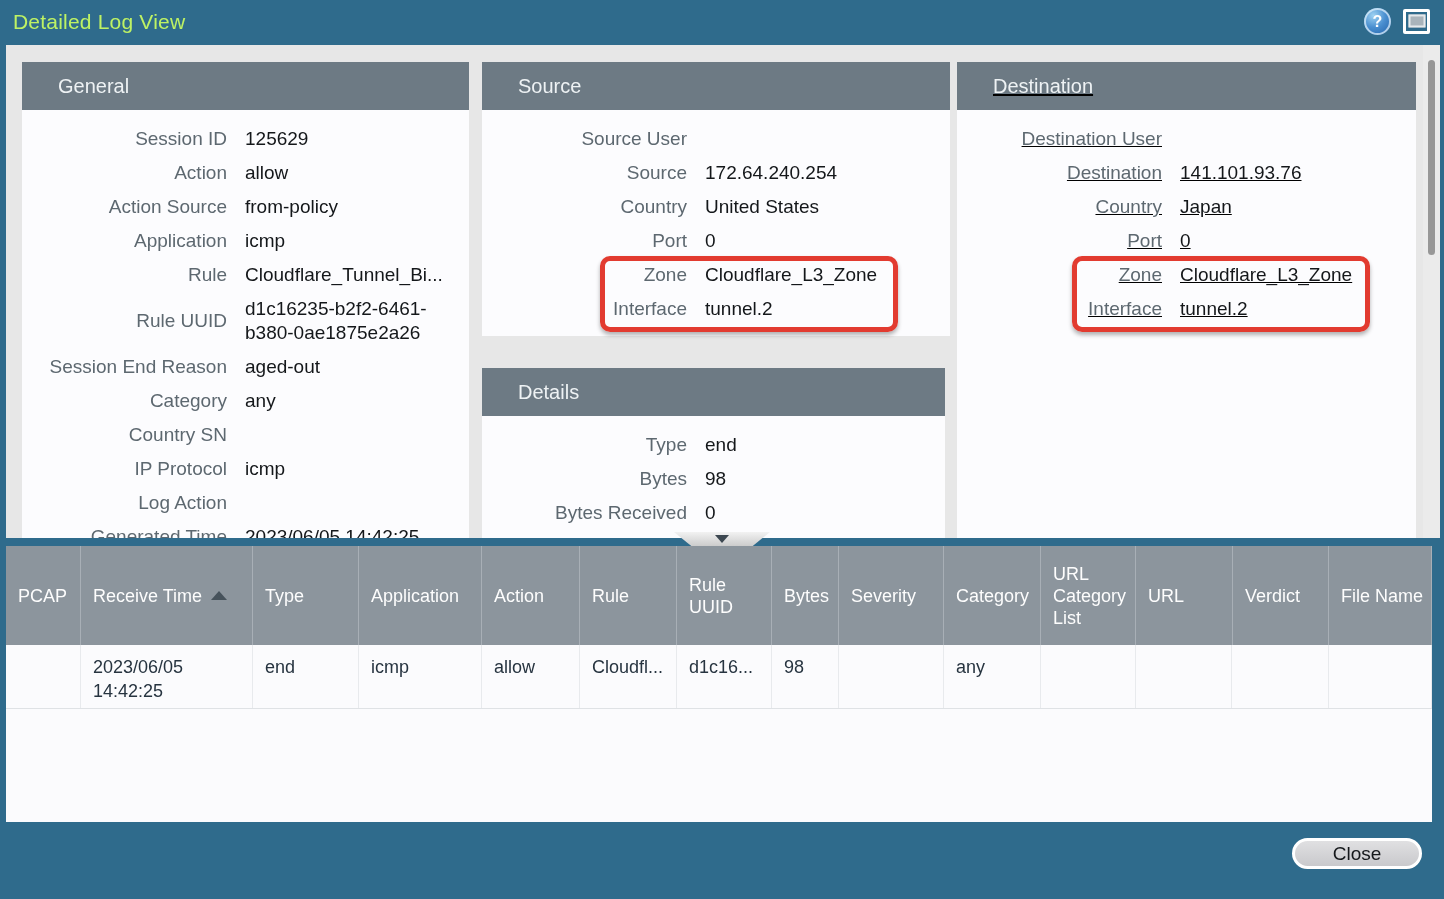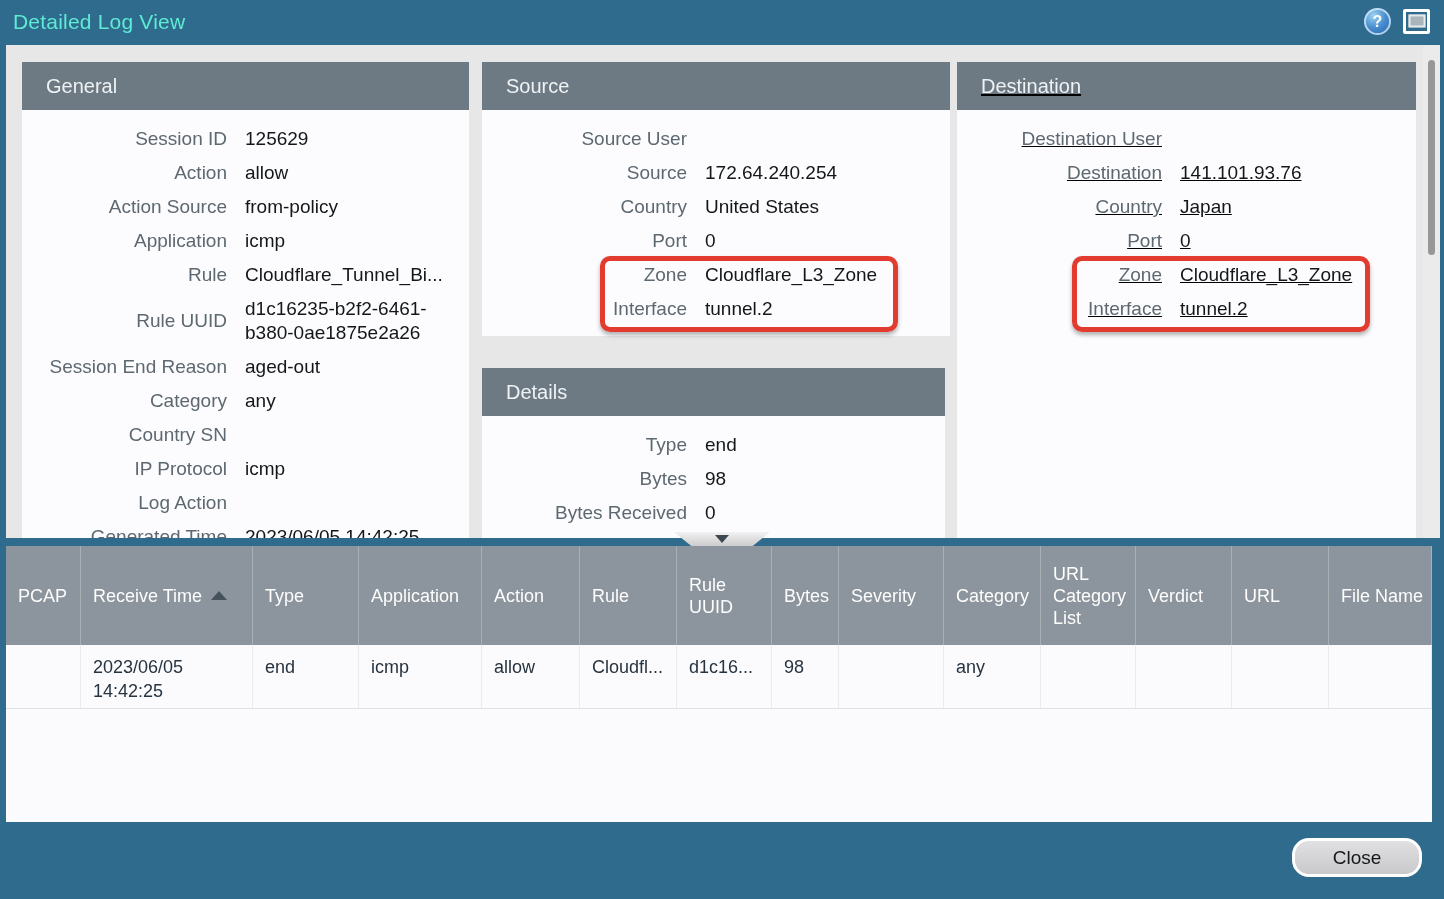--- a/index.html
+++ b/index.html
@@ -6,21 +6,21 @@
   html,body { width:1444px; height:899px; }
   body {
     position: relative;
     background: #2f6b8c;
     font-family: "Liberation Sans", sans-serif;
     overflow: hidden;
   }
 
   
   .titlebar { position:absolute; top:0; left:0; width:1444px; height:45px; }
-  .title { position:absolute; left:13px; top:10px; font-size:21px; color:#5eead4; letter-spacing:.2px; }
+  .title { position:absolute; left:13px; top:10px; font-size:21px; color:#bef264; letter-spacing:.2px; }
   .titlebar-icons { position:absolute; right:14px; top:8px; display:flex; align-items:center; gap:12px; }
   .help-icon {
     width:27px; height:27px; border-radius:50%;
     background: radial-gradient(circle at 35% 28%, #9ed2f2 0%, #4a8fd0 45%, #1f5ea6 100%);
     box-shadow: inset 0 0 0 2px rgba(220,237,250,.75);
     color:#fff; font-weight:bold; font-size:16px;
     display:flex; align-items:center; justify-content:center;
   }
   .window-icon { width:27px; height:25px; border:3px solid #ffffff; border-radius:2px; position:relative; background:transparent; }
   .window-icon::after {
@@ -34,21 +34,21 @@
   .v-thumb { position:absolute; left:5px; top:15px; width:7px; height:195px; background:#979797; border-radius:4px; }
 
   
   .panel { position:absolute; background:#fcfcfe; }
   #panel-general { left:16px; top:17px; width:447px; min-height:476px; }
   #panel-source { left:476px; top:17px; width:468px; }
   #panel-details { left:476px; top:323px; width:463px; height:170px; overflow:hidden; }
   #panel-destination { left:951px; top:17px; width:459px; min-height:476px;text-decoration:underline; }
   .panel-header {
     height:48px; background:#6d7a84; color:#eef2f4; font-size:20px;
-    display:flex; align-items:center; padding-left:24px;
+    display:flex; align-items:center; padding-left:36px;
   }
   .panel-body { padding:12px 0 10px; position:relative; }
   .prow { display:flex; padding:5px 0;align-items:center; }
   .plabel { flex:none; width:205px; text-align:right; color:#5d6870; font-size:19px; line-height:24px; }
   .pvalue { flex:1; margin-left:18px; padding-right:1px; color:#14171a; font-size:19px; line-height:24px; overflow-wrap:break-word; }
 
   .red-box {
     position:absolute; width:298px; height:76px; top:146px;
     border:5px solid #e23b30; border-radius:10px;
     box-shadow:0 3px 4px rgba(0,0,0,.3);
@@ -83,21 +83,21 @@
   .c0{width:75px;flex:none}.c1{width:172px;flex:none}.c2{width:106px;flex:none}
   .c3{width:123px;flex:none}.c4{width:98px;flex:none}.c5{width:97px;flex:none}
   .c6{width:95px;flex:none}.c7{width:67px;flex:none}.c8{width:105px;flex:none}
   .c9{width:97px;flex:none}.c10{width:95px;flex:none}.c11{width:96px;flex:none}
   .c12{width:97px;flex:none}.c13{flex:1}
   .sort-asc { width:0; height:0; margin-left:9px; flex:none;
     border-left:8px solid transparent; border-right:8px solid transparent; border-bottom:9px solid #46525b; }
 
   
   .close-btn {
-    position:absolute; left:1292px; top:838px; width:130px; height:39px;
+    position:absolute; left:1292px; top:838px; width:130px; height:31px;
     background:linear-gradient(#e0e0e2,#c9c9cc);
     border:3px solid #ffffff; border-radius:17px;
     font-size:19px; color:#15181b;
     display:flex; align-items:center; justify-content:center;
     cursor:default;
   }
 </style>
 </head>
 <body>
 
@@ -285,25 +285,25 @@
       </div>
     <div class="th c8">
         <span>Severity</span>
       </div>
     <div class="th c9">
         <span>Category</span>
       </div>
     <div class="th c10">
         <span>URL Category List</span>
       </div>
+    <div class="th c12">
+        <span>URL</span>
+      </div>
     <div class="th c11">
         <span>Verdict</span>
-      </div>
-    <div class="th c12">
-        <span>URL</span>
       </div>
     <div class="th c13">
         <span>File Name</span>
       </div>
   </div>
   <div class="trow">
     <div class="td c0"></div>
     <div class="td c1">2023/06/05 14:42:25</div>
     <div class="td c2">end</div>
     <div class="td c3">icmp</div>

